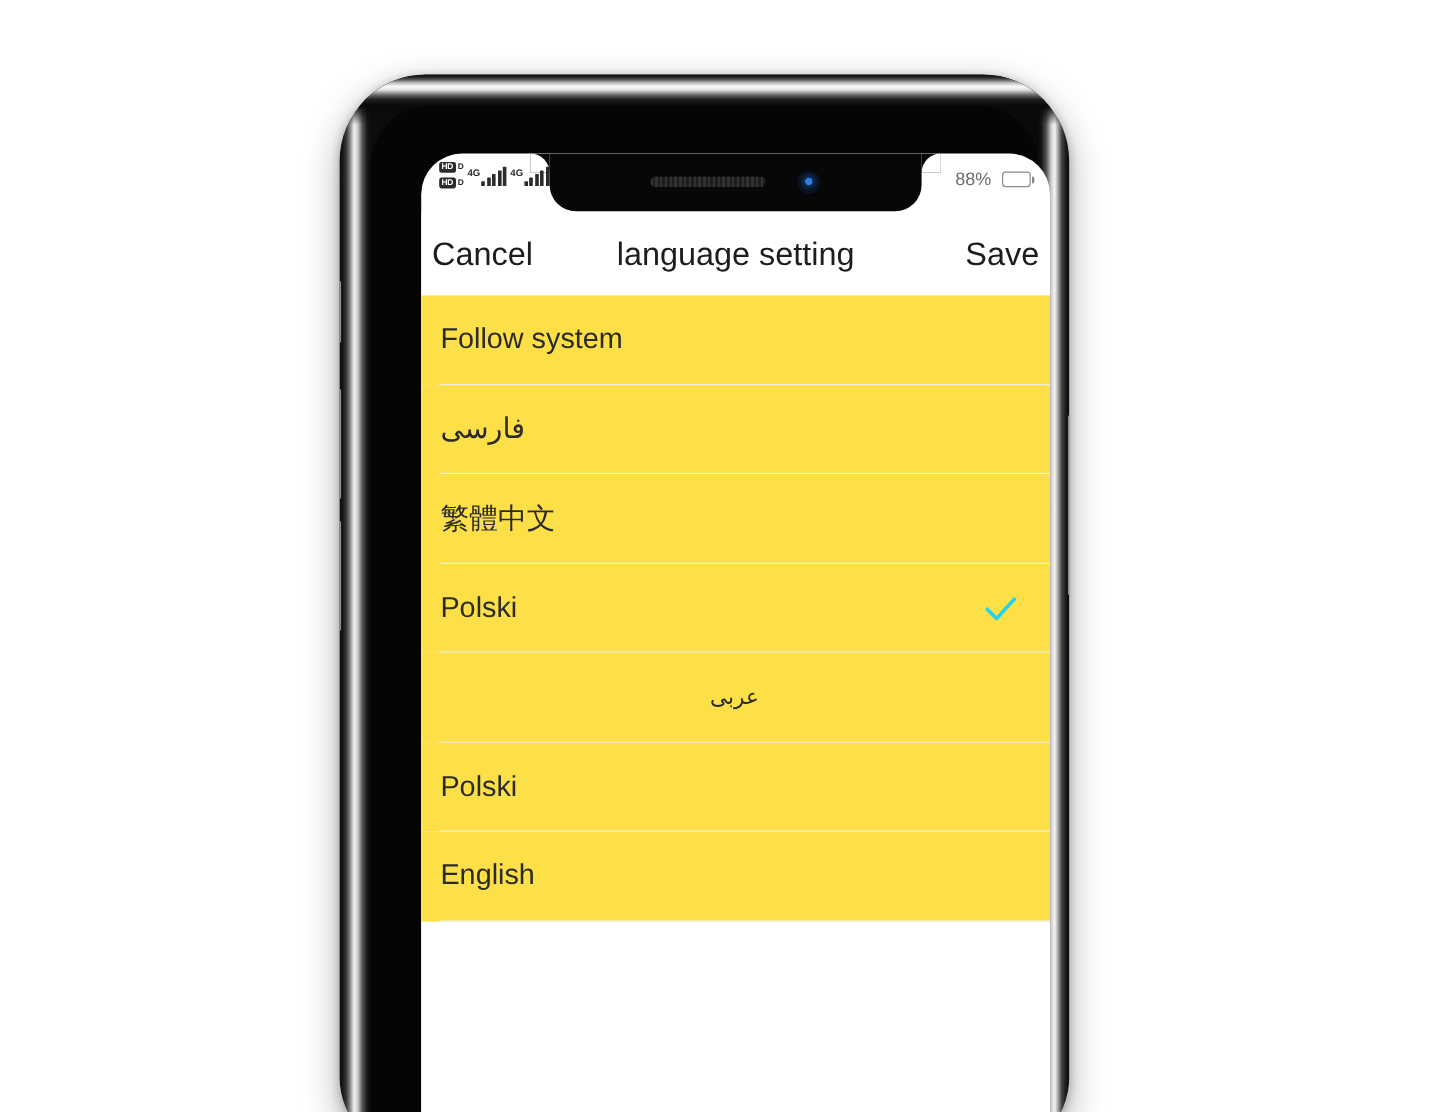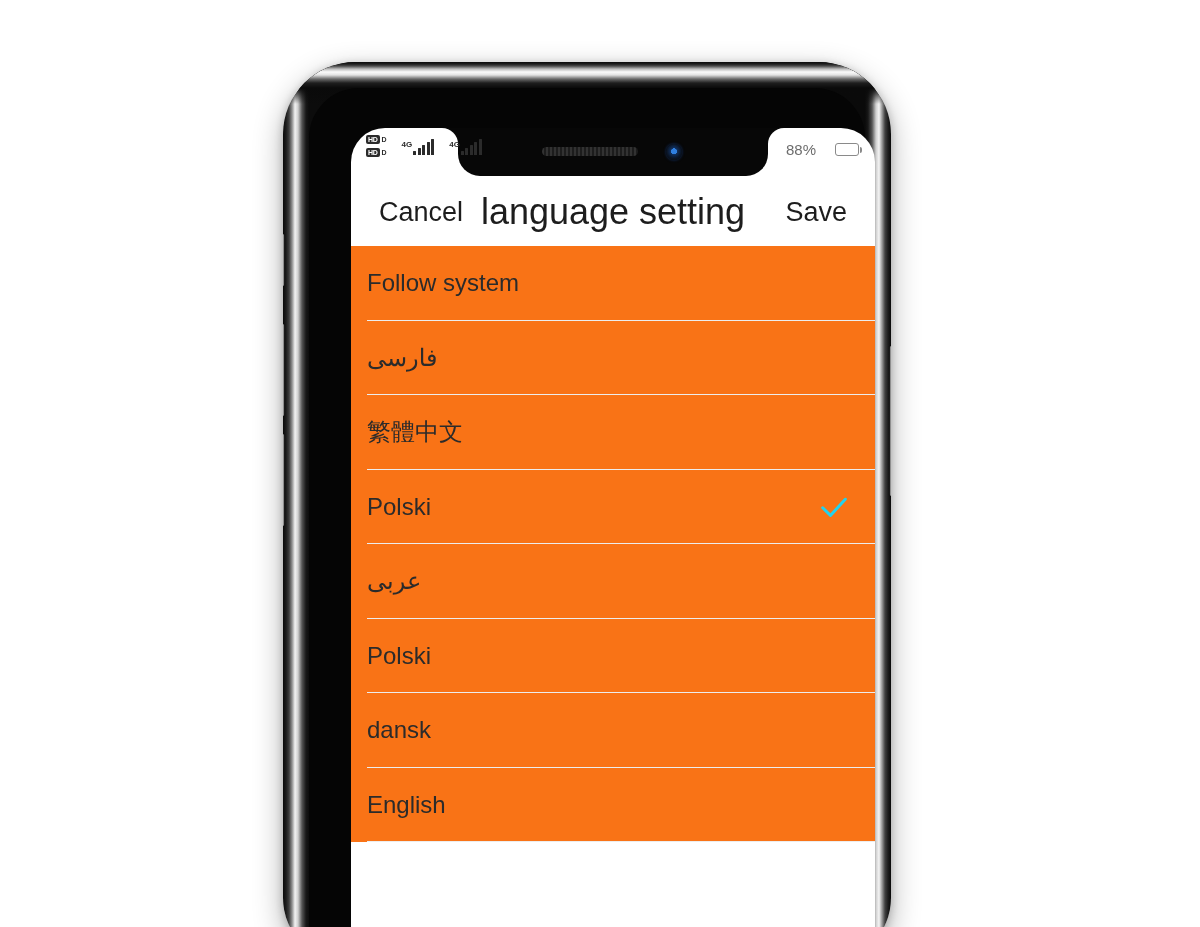--- a/index.html
+++ b/index.html
@@ -136,21 +136,21 @@
     width: 100%;
     height: 50px;
     z-index: 10;
   }
   #status-left {
     position: absolute;
     left: 15px;
     top: 5px;
     display: flex;
     align-items: flex-start;
-    gap: 15px;
+    gap: 3px;
   }
   #hd-stack {
     display: flex;
     flex-direction: column;
     gap: 4px;
     padding-top: 2px;
   }
   .hd-row {
     display: flex;
     align-items: center;
@@ -204,21 +204,21 @@
   .sig-bars i:nth-child(3) { height: 10px; }
   .sig-bars i:nth-child(4) { height: 13px; }
   .sig-bars i:nth-child(5) { height: 16px; }
 
   #status-right {
     position: absolute;
     right: 16px;
     top: 13px;
     display: flex;
     align-items: center;
-    gap: 19px;
+    gap: 9px;
     margin-left: 20px;
   }
   #battery-percent {
     font-size: 15px;
     color: #6d6d6d;
     font-family: "Liberation Sans", sans-serif;
   }
   #battery-icon {
     position: relative;
     width: 24px;
@@ -248,33 +248,33 @@
   
   #nav-bar {
     position: absolute;
     left: 0;
     top: 50px;
     width: 100%;
     height: 68px;
     display: flex;
     align-items: center;
     justify-content: space-between;
-    padding: 0 28px;
+    padding: 0 9px;
     box-sizing: border-box;
     background: #ffffff;
   }
   #nav-cancel, #nav-save {
     font-size: 27px;
     color: #1d1d1d;
     font-family: "Liberation Sans", sans-serif;
     white-space: nowrap;
     cursor: pointer;
   }
   #nav-title {
-    font-size: 36px;
+    font-size: 27px;
     color: #1d1d1d;
     font-family: "Liberation Sans", sans-serif;
     white-space: nowrap;
     position: absolute;
     left: 50%;
     transform: translateX(-50%);
   }
 
   
   #language-list {
@@ -286,42 +286,42 @@
     background: #ffffff;
     overflow: hidden;
   }
   .lang-row {
     position: relative;
     height: 74.5px;
     display: flex;
     align-items: center;
     padding: 0 18px 0 16px;
     box-sizing: border-box;
-    background: #f97316;
+    background: #fde047;
     cursor: pointer;
   }
   .lang-row::after {
     content: "";
     position: absolute;
     left: 16px;
     right: 0;
     bottom: 0;
     height: 1px;
     background: #ededed;
   }
   .lang-label {
     font-size: 24px;
     color: #2b2b2b;
     font-family: "Liberation Sans", sans-serif;
     flex: 1;
   }
   .lang-label.rtl {
     direction: rtl;
-    text-align: left;
-    font-size: 24px;
+    text-align: center;
+    font-size: 18px;
     font-family: Liberation Serif, serif;
   }
   .lang-check {
     width: 34px;
     height: 34px;
     flex: 0 0 auto;
     margin-right: 6px;
     display: none;
   }
   .lang-row.selected .lang-check { display: block; }
@@ -436,22 +436,19 @@
               <path d="M4 12.5 L9.5 18 L20 6.5" fill="none" stroke="#22d3ee" stroke-width="2.1" stroke-linecap="round" stroke-linejoin="round"></path>
             </svg>
           </div>
           <div class="lang-row">
             <span class="lang-label rtl">عربی</span>
           </div>
           <div class="lang-row">
             <span class="lang-label">Polski</span>
           </div>
           <div class="lang-row">
-            <span class="lang-label">dansk</span>
-          </div>
-          <div class="lang-row">
             <span class="lang-label">English</span>
           </div>
         </div>
 
     </div>
   </div>
 </div>
 
 </body></html>

